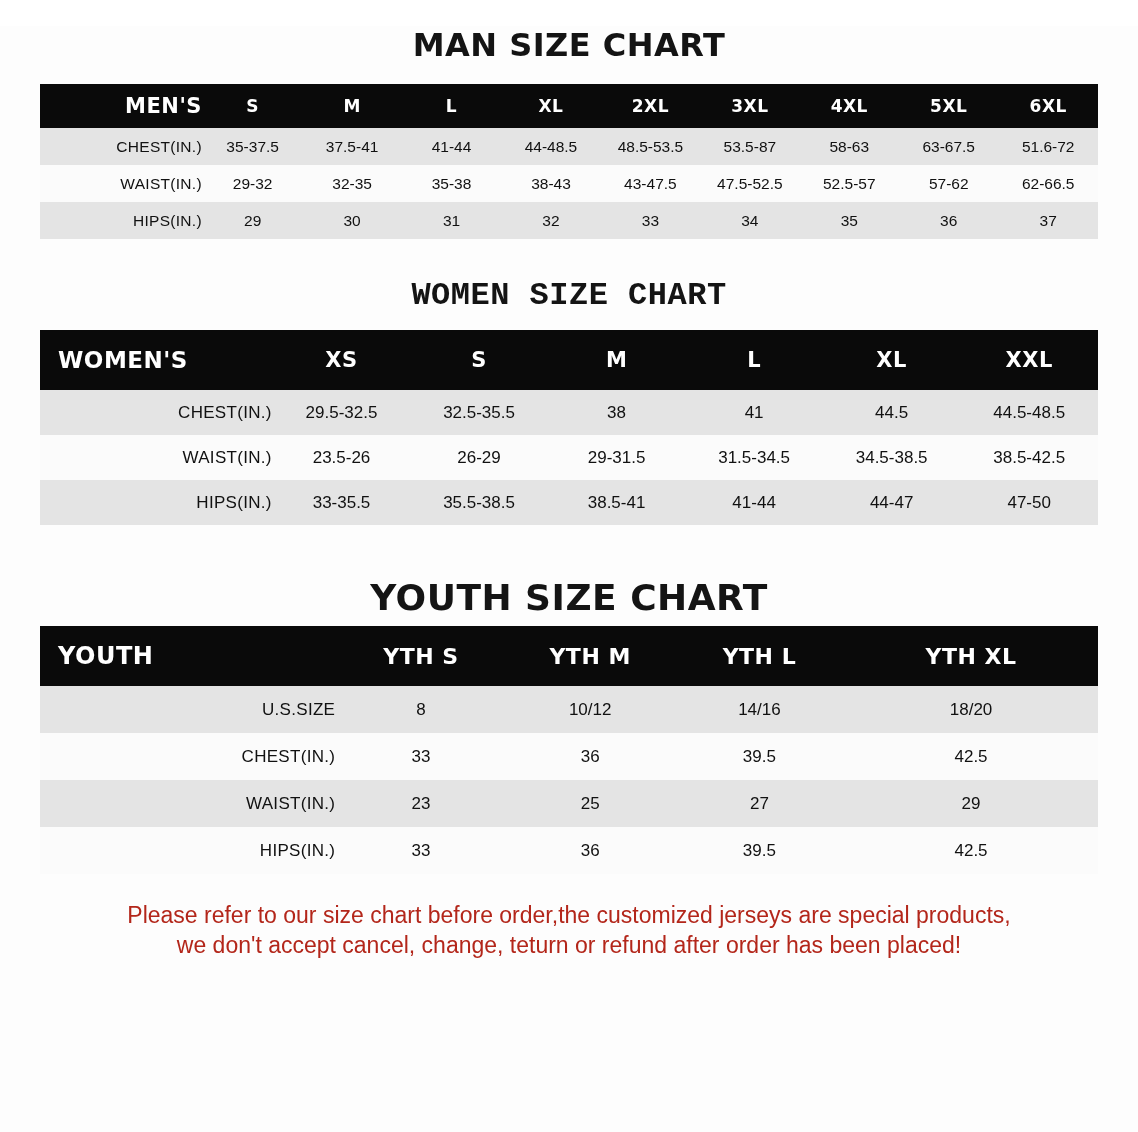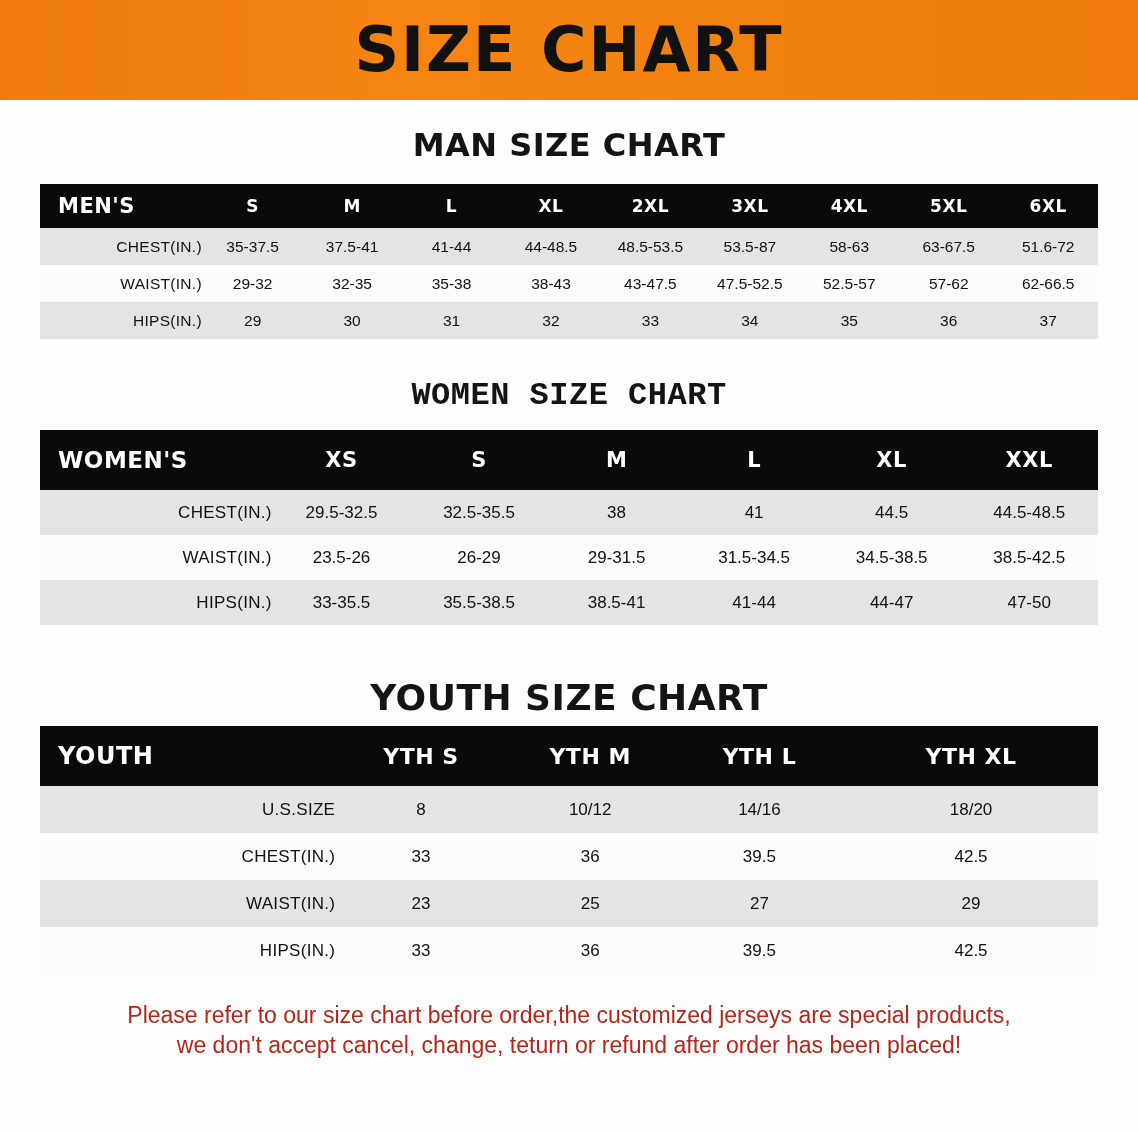--- a/index.html
+++ b/index.html
@@ -82,21 +82,21 @@
   }
   tbody td.rowlabel {
     text-align: right;
     letter-spacing: 0.3px;
   }
   tbody tr.shade td { background: #e4e4e4; }
   tbody tr.plain td { background: #fbfbfb; }
 
   
   .men thead th { font-size: 17px; height: 42px; }
-  .men thead th.rowhead { font-size: 21px; }
+  .men thead th.rowhead { font-size: 21px; text-align: right; }
   .men tbody td { font-size: 15.5px; height: 35px; }
   .men tbody td.rowlabel { font-size: 15.5px; }
 
   
   .women thead th { font-size: 21px; height: 58px; }
   .women thead th.rowhead { font-size: 23px; }
   .women tbody td { font-size: 17px; height: 43px; }
 
   
   .youth thead th { font-size: 22px; height: 58px; margin-top: 40px; }
@@ -112,23 +112,20 @@
     line-height: 1.32;
     text-align: center;
   }
   .note div { white-space: nowrap; }
 </style>
 </head>
 <body>
 
 <div class="page">
 
-  <div class="banner">
-    <div class="banner-title">SIZE CHART</div>
-  </div>
 
   <div class="section-title mantitle">MAN SIZE CHART</div>
   <div class="table-wrap">
     <table class="men">
       <colgroup>
         <col style="width:15.4%">
           <col style="width:9.4%">
           <col style="width:9.4%">
           <col style="width:9.4%">
         <col style="width:9.4%">

